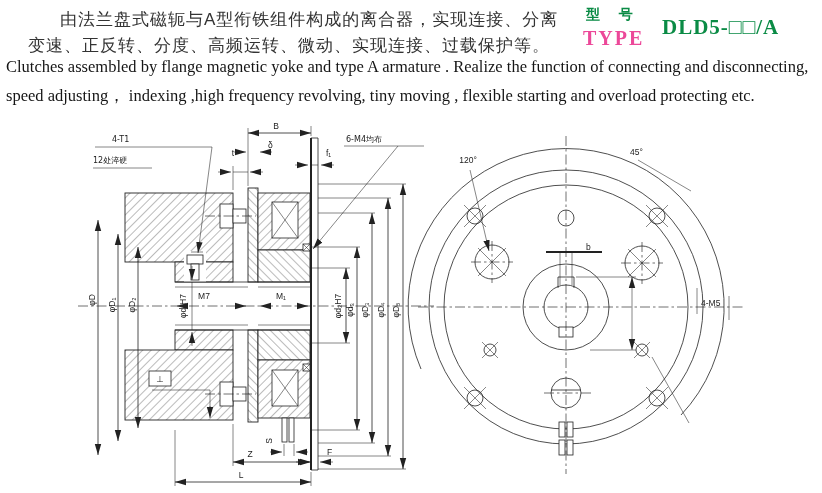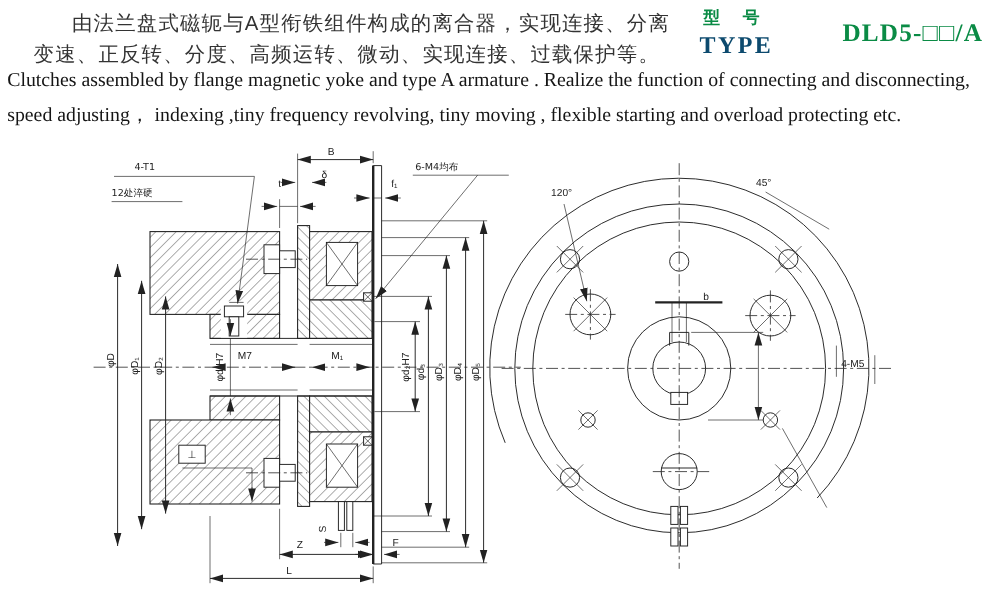--- a/index.html
+++ b/index.html
@@ -3,44 +3,44 @@
 <meta charset="utf-8">
 <style>
   html,body{margin:0;padding:0;}
   body{width:822px;height:493px;position:relative;background:#fff;overflow:hidden;
        font-family:"Liberation Serif",serif;}
   .abs{position:absolute;white-space:nowrap;}
   .zh{font-size:17px;color:#333;letter-spacing:1px;font-family:Liberation Sans, sans-serif;}
   .en{font-size:16.5px;color:#151515;font-family:"Liberation Serif",serif;}
   .model-zh{font-size:14px;font-weight:bold;color:#0a8b45;letter-spacing:7px;
             font-family:"DejaVu Sans","Liberation Sans",sans-serif;}
-  .model-en{font-size:20px;font-weight:bold;color:#0c4a6e;letter-spacing:2px;
+  .model-en{font-size:20px;font-weight:bold;color:#ec4899;letter-spacing:2px;
             font-family:"Liberation Serif",serif;}
   .model-val{font-size:21px;font-weight:bold;color:#0a8b45;letter-spacing:1px;
-             font-family:"Liberation Serif",serif;margin-left:40px;}
+             font-family:"Liberation Serif",serif;}
   svg{position:absolute;left:0;top:0;}
   .ln{stroke:#222;fill:none;stroke-width:.8;}
   .thin{stroke:#222;fill:none;stroke-width:.55;}
   .thick{stroke:#222;fill:none;stroke-width:2;}
   .cl{stroke:#222;fill:none;stroke-width:.65;stroke-dasharray:10 3 2.5 3;}
   .d2{marker-start:url(#ar);marker-end:url(#ar);}
   .de{marker-end:url(#ar);}
   .hat{fill:url(#h45);stroke:#222;stroke-width:.9;}
   .hat2{fill:url(#h135);stroke:#222;stroke-width:.9;}
   .wh{fill:#fff;stroke:#222;stroke-width:.8;}
   .lbl{font-family:"Liberation Sans",sans-serif;font-size:8.5px;fill:#222;stroke:none;}
   .lblc{font-family:"DejaVu Sans",sans-serif;font-size:8px;fill:#222;stroke:none;}
 </style>
 </head>
 <body>
 
 <div class="abs zh" style="left:60px;top:8px;">由法兰盘式磁轭与A型衔铁组件构成的离合器，实现连接、分离</div>
 <div class="abs zh" style="left:28px;top:34px;">变速、正反转、分度、高频运转、微动、实现连接、过载保护等。</div>
 <div class="abs en" style="left:6px;top:57px;">Clutches assembled by flange magnetic yoke and type A armature . Realize the function of connecting and disconnecting,</div>
-<div class="abs en" style="left:6px;top:85px;">speed adjusting，  indexing ,tiny frequency revolving, tiny moving , flexible starting and overload protecting etc.</div>
+<div class="abs en" style="left:6px;top:85px;">speed adjusting，  indexing ,high frequency revolving, tiny moving , flexible starting and overload protecting etc.</div>
 
 <div class="abs model-zh" style="left:586px;top:6px;">型 号</div>
 <div class="abs model-en" style="left:583px;top:27px;">TYPE</div>
 <div class="abs model-val" style="left:662px;top:15px;">DLD5-□□/A</div>
 
 <svg width="822" height="493" viewBox="0 0 822 493">
   <defs>
     <pattern id="h45" patternUnits="userSpaceOnUse" width="6" height="6" patternTransform="rotate(45)">
       <rect width="6" height="6" fill="#fff"></rect>
         <line x1="0" y1="0" x2="0" y2="6" stroke="#555" stroke-width="0.8"></line>

